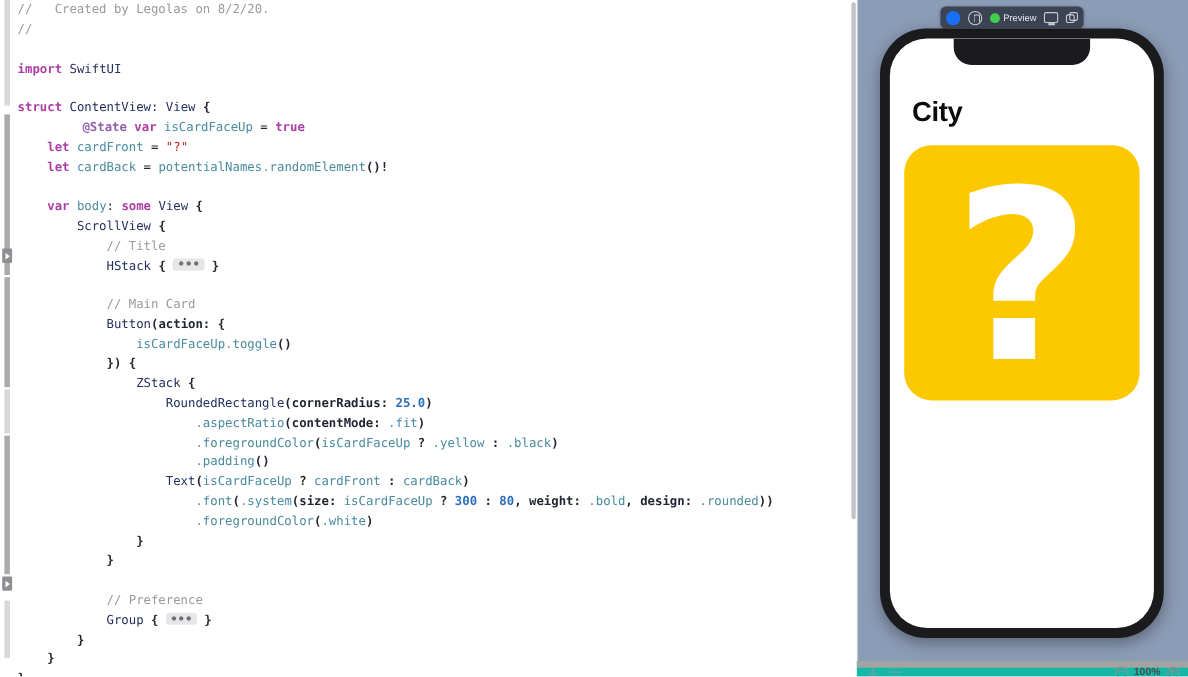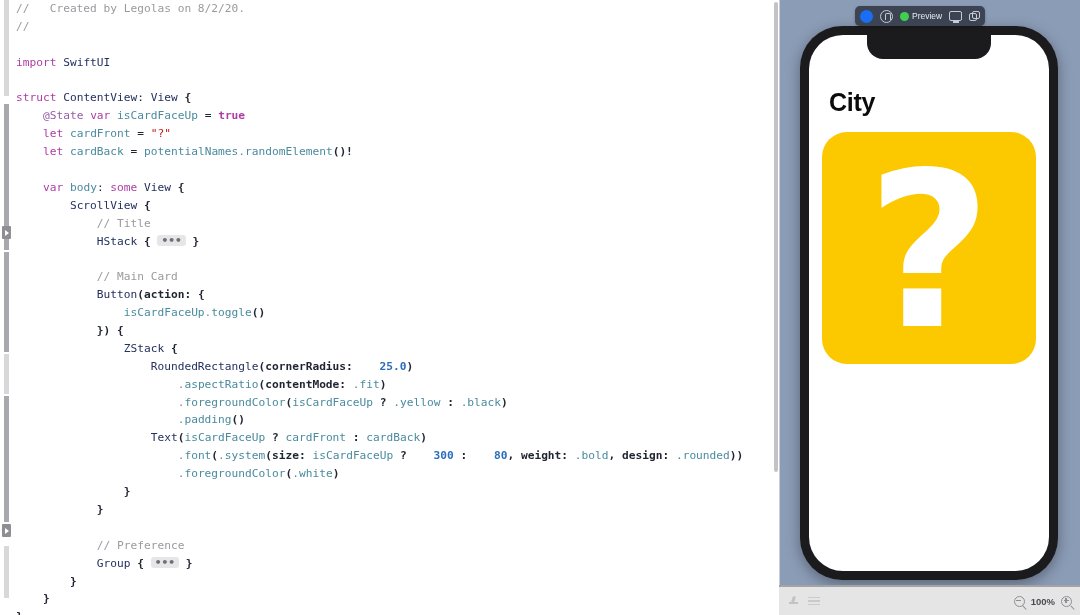--- a/index.html
+++ b/index.html
@@ -58,26 +58,26 @@
     width: 763px;
     font-family: "DejaVu Sans Mono", "Liberation Mono", monospace;
     font-size: 11.2px;
     line-height: 17.9px;
     white-space: pre;
     letter-spacing: 0px;
   }
   .code .ln { height: 17.9px; }
 
   
-  .kw   { color: #ad3da4; font-weight: 400; }          
-  .attr { color: #945da8; font-weight: 400; }          
+  .kw   { color: #ad3da4; font-weight: 700; }          
+  .attr { color: #945da8; font-weight: 700; margin-left: 32px; }          
   .type { color: #24305e; font-weight: 400; }          
   .plain{ color: #1f2430; }
   .id   { color: #4a8b9e; }
-  .num  { color: #2b6ebb; font-weight: 700; margin-left: 20px; }
+  .num  { color: #2b6ebb; font-weight: 700; }
   .str  { color: #c41a16; }
   .cmt  { color: #9a9a9f; }
   .bool { color: #ad3da4; font-weight: 700; }
   .lbl  { color: #1f2430; font-weight: 700; }
   .punct{ color: #1f2430; font-weight: 700; }
   .dot  { color: #7a8ba0; }
 
   .ellipsis {
     display: inline-block;
     background: #e6e6e8;
@@ -234,23 +234,23 @@
     font-weight: 700;
     color: #ffffff;
     position: relative;
     top: 4px;
   }
 
   
   .bottom-bar {
     position: absolute;
     left: 779px; bottom: 0;
-    width: 301px; height: 30px;
-    background: #e5e5e5;
-    border-top: 2px solid #a3a3a3;
+    width: 301px; height: 14px;
+    background: #14b8a6;
+    border-top: 6px solid #a3a3a3;
     display: flex;
     align-items: center;
     z-index: 9;
   }
   .bb-left { display: flex; align-items: center; gap: 9px; margin-left: 9px; }
   .pin-icon {
     width: 11px; height: 11px;
     position: relative;
     opacity: .45;
   }

